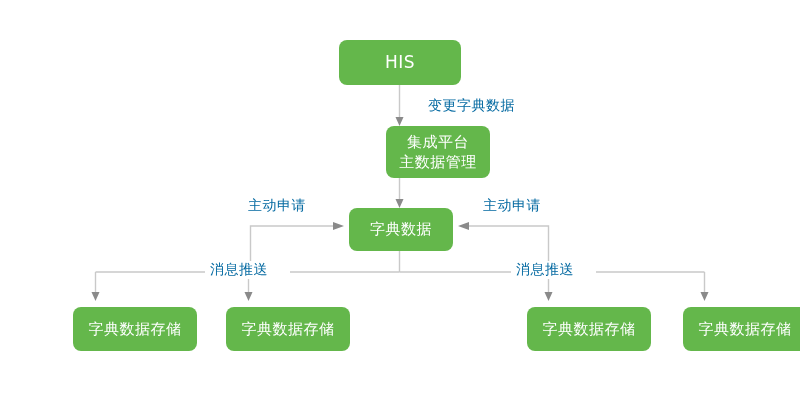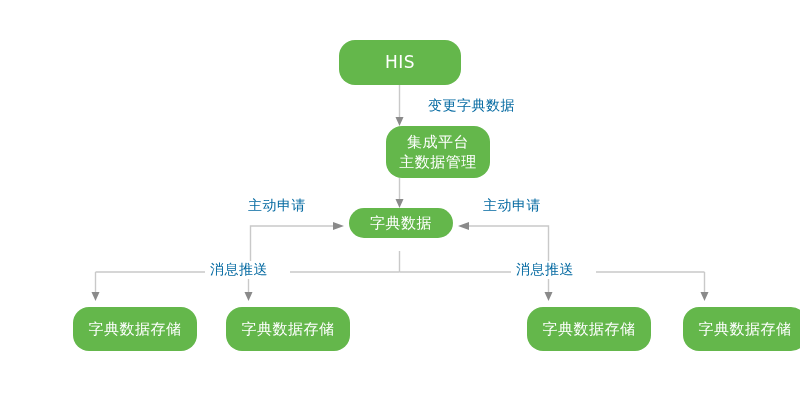--- a/index.html
+++ b/index.html
@@ -15,21 +15,21 @@
     width: 800px;
     height: 409px;
     background: #ffffff;
     overflow: hidden;
   }
   .node {
     position: absolute;
     box-sizing: border-box;
     background: #64b74b;
     color: #ffffff;
-    border-radius: 16px;
+    border-radius: 8px;
     display: flex;
     align-items: center;
     justify-content: center;
     text-align: center;
     line-height: 1.35;
     letter-spacing: 0.5px;
     white-space: pre-line;
   }
   .node-his {
     left: 339px;
@@ -43,21 +43,21 @@
     top: 126px;
     width: 104px;
     height: 52px;
     font-size: 15px;
     margin-left: 37px;
   }
   .node-dict {
     left: 349px;
     top: 208px;
     width: 104px;
-    height: 30px;
+    height: 43px;
     font-size: 15px;
   }
   .node-store {
     top: 307px;
     width: 124px;
     height: 44px;
     font-size: 15px;
     margin-left: 40px;
   }
   .store-1 { left: 33px; }

